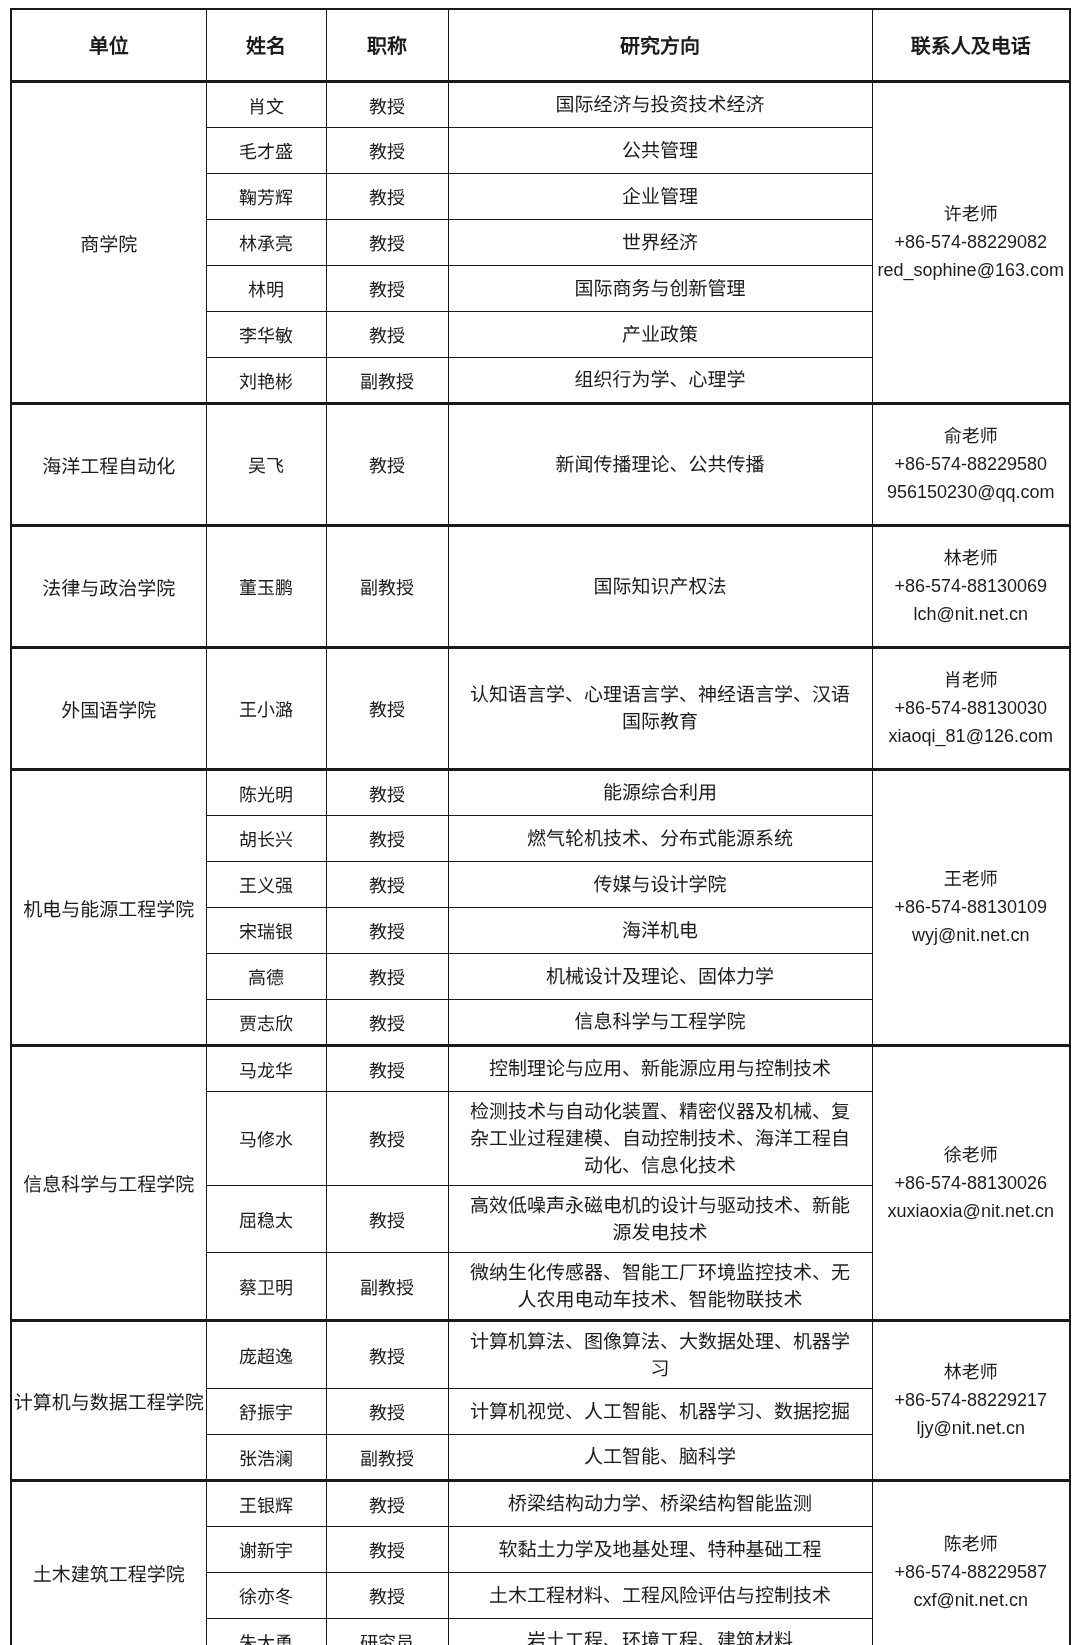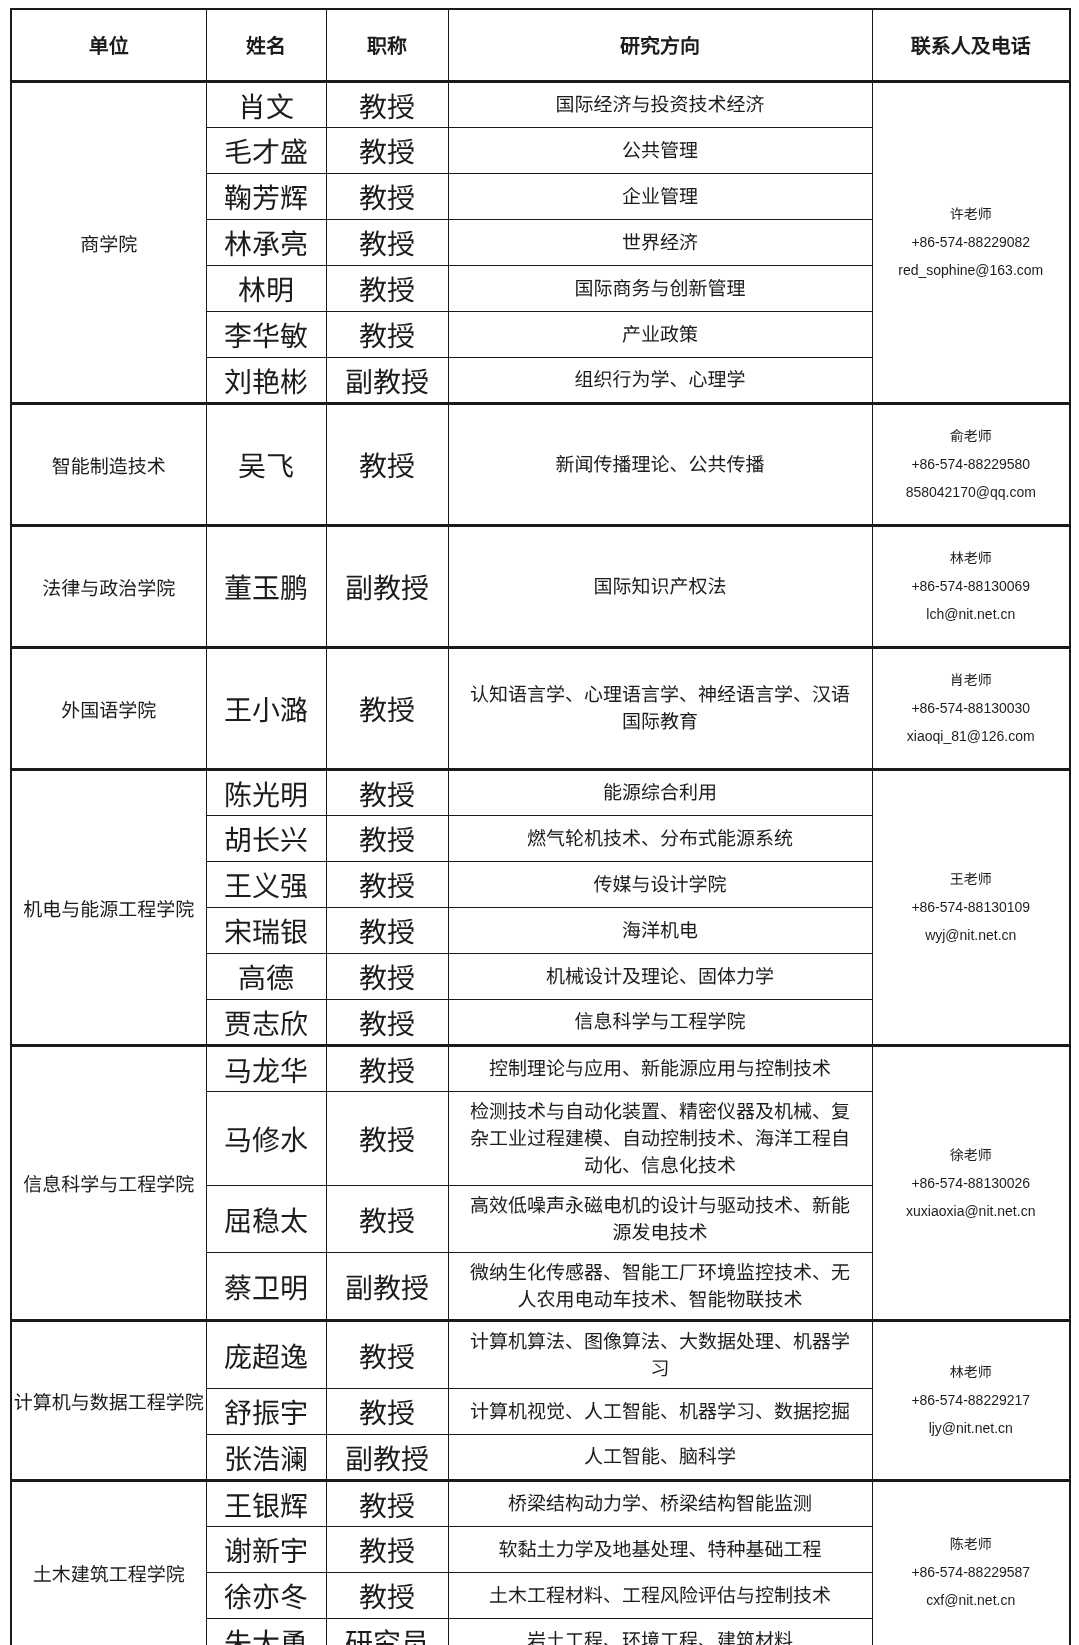--- a/index.html
+++ b/index.html
@@ -46,31 +46,31 @@
   tbody tr.single-row { height: 122px; }
   tr.section-start > td { border-top-width: 3px; }
 
   td.unit-cell {
     font-size: 19px;
     padding: 2px 1px;
     letter-spacing: 0;
     margin-left: 28px;
   }
   td.name-cell, td.title-cell {
-    font-size: 28px;
+    font-size: 18px;
     padding: 2px 10px;
     margin-left: 40px;
   }
   td.research-cell {
     font-size: 19px;
     line-height: 27px;
     padding: 6px 14px;
   }
   td.contact-cell {
-    font-size: 14px;
+    font-size: 18px;
     line-height: 28px;
     padding: 2px 0;
     overflow: visible;
   }
   .contact-line { white-space: nowrap; }
 </style>
 </head>
 <body>
 
 <div class="page">
@@ -127,28 +127,28 @@
           <td class="name-cell">李华敏</td>
           <td class="title-cell">教授</td>
           <td class="research-cell">产业政策</td>
         </tr>
         <tr>
           <td class="name-cell">刘艳彬</td>
           <td class="title-cell">副教授</td>
           <td class="research-cell">组织行为学、心理学</td>
         </tr>
         <tr class="section-start single-row">
-          <td rowspan="1" class="unit-cell">智能制造技术</td>
+          <td rowspan="1" class="unit-cell">海洋工程自动化</td>
           <td class="name-cell">吴飞</td>
           <td class="title-cell">教授</td>
           <td class="research-cell">新闻传播理论、公共传播</td>
           <td rowspan="1" class="contact-cell">
             <div class="contact-line">俞老师</div>
             <div class="contact-line">+86-574-88229580</div>
-            <div class="contact-line">858042170@qq.com</div>
+            <div class="contact-line">956150230@qq.com</div>
           </td>
         </tr>
         <tr class="section-start single-row">
           <td rowspan="1" class="unit-cell">法律与政治学院</td>
           <td class="name-cell">董玉鹏</td>
           <td class="title-cell">副教授</td>
           <td class="research-cell">国际知识产权法</td>
           <td rowspan="1" class="contact-cell">
             <div class="contact-line">林老师</div>
             <div class="contact-line">+86-574-88130069</div>

